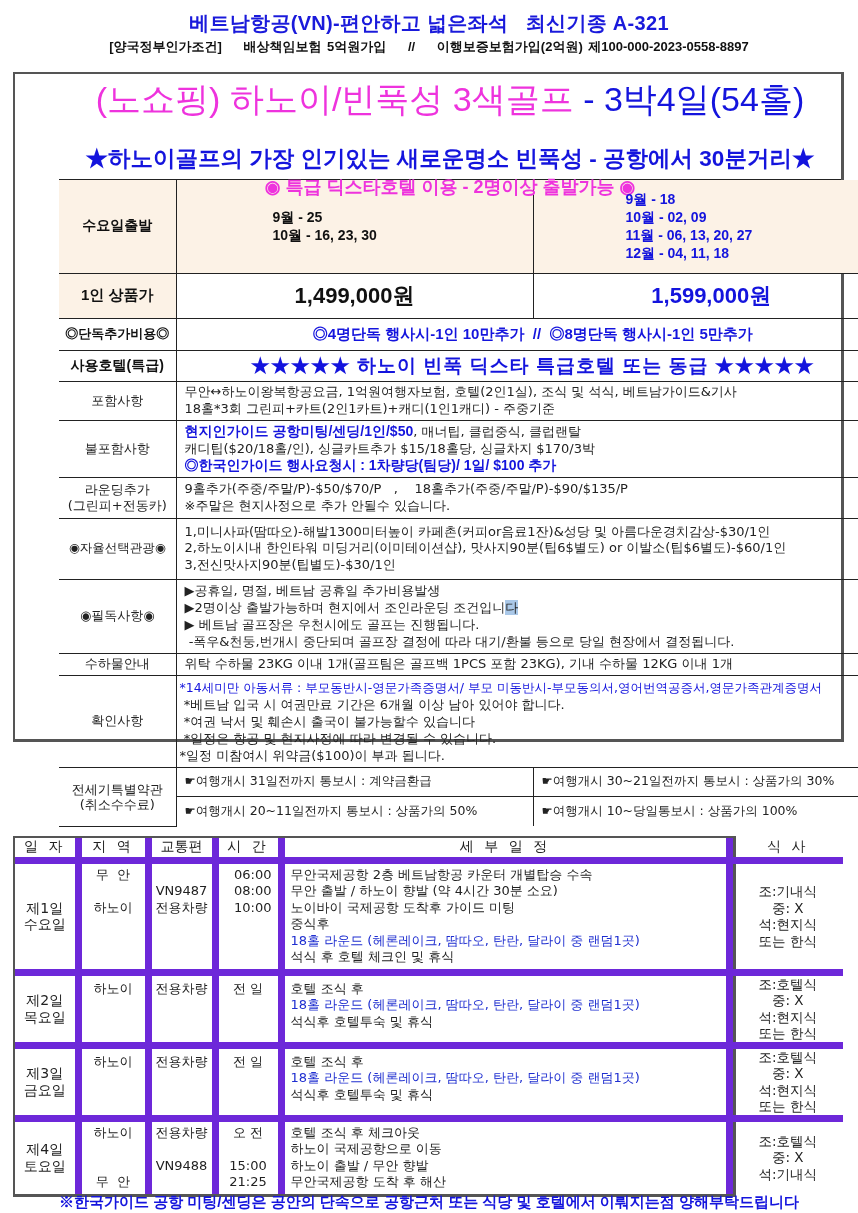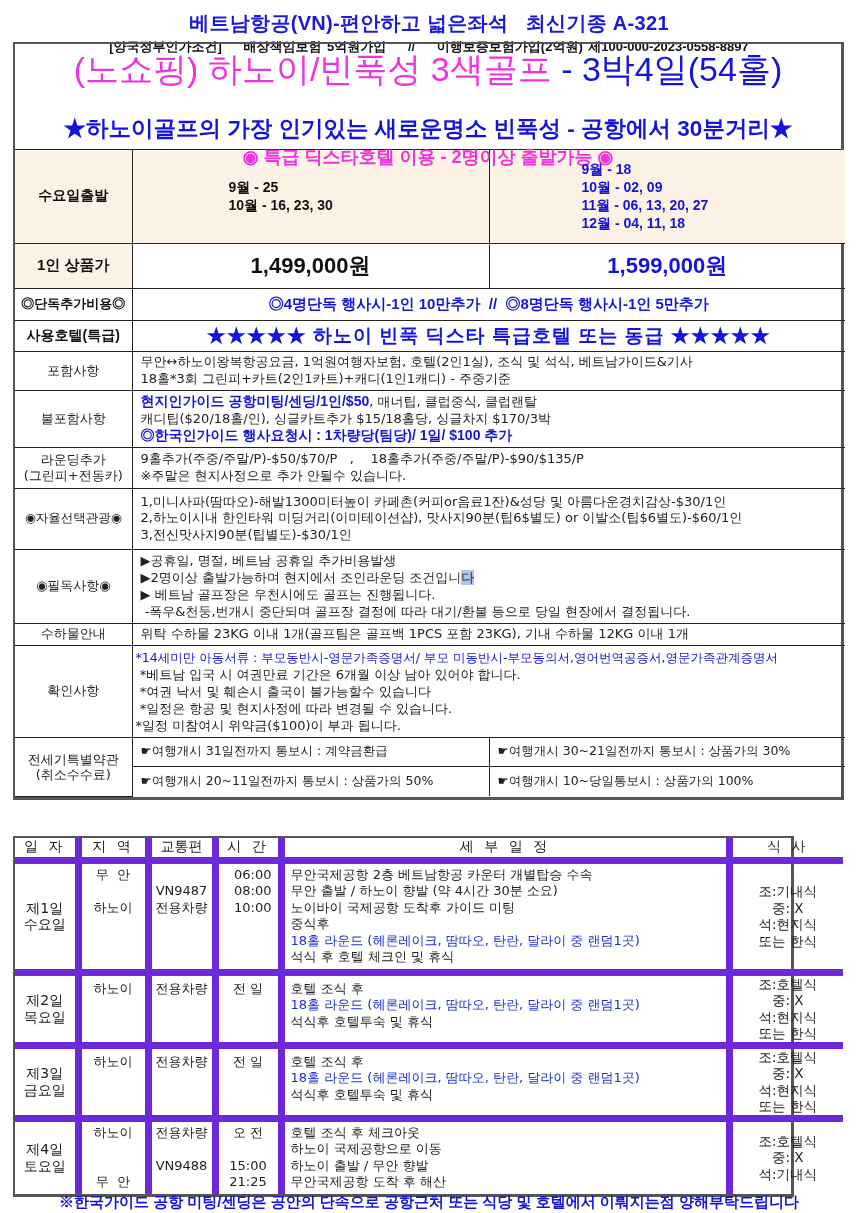--- a/index.html
+++ b/index.html
@@ -14,22 +14,22 @@
     color: #1a1adb; letter-spacing: 0.3px;
   }
   .hdr2 {
     position: absolute; left: 0; top: 38px; width: 858px; text-align: center;
     font-family: "Liberation Sans", sans-serif; font-weight: bold; font-size: 13px;
     color: #111; word-spacing: 2px;
   }
   .hdr2 span { margin: 0 8px; }
 
   .box {
-    position: absolute; left: 13px; top: 42px; width: 831px; height: 758px;
-    border: 2px solid #555; border-right-width: 3px; border-bottom-width: 3px;
+    position: absolute; left: 13px; top: 72px; width: 831px; height: 670px;
+    border: 2px solid #555; border-right-width: 3px; border-bottom-width: 3px; padding-left: 44px;
   }
   .title-block { height: 106px; text-align: center; border-bottom: 1px solid #222; }
   .t1 {
     padding-top: 4px; font-family: "Liberation Sans", sans-serif;
     font-size: 34px; line-height: 42px; white-space: nowrap;
   }
   .t1 .pink { color: #ee33dd; }
   .t1 .blue { color: #1414dd; }
   .t2 {
     font-family: "Liberation Sans", sans-serif; font-weight: bold; font-size: 22.5px;
@@ -55,21 +55,21 @@
   .price.blue { color: #1414dd; }
   .extra { text-align: center; font-family: "Liberation Sans", sans-serif; font-weight: bold; font-size: 15px; color: #1414dd; }
   .hotel { text-align: center; font-family: "Liberation Sans", sans-serif; font-weight: bold; font-size: 19px; color: #1414dd; letter-spacing: 1px; }
   .txt { font-size: 13px; line-height: 16.5px; padding: 2px 8px; color: #222; white-space: nowrap; overflow: hidden; }
   .txt .bb { color: #1414dd; font-weight: bold; font-family: "Liberation Sans", sans-serif; font-size: 14px; }
   .txt .bl { color: #1414dd; }
   .hl { background: #aac8e8; }
   .cancel { font-size: 12.5px; padding-left: 8px; color: #222; white-space: nowrap; }
 
   .itin {
-    position: absolute; left: 13px; top: 836px; width: 781px;
+    position: absolute; left: 13px; top: 836px; width: 723px;
     border: 2px solid #555; border-right-width: 3px; border-bottom-width: 3px;
   }
   table.it { border-collapse: collapse; width: 100%; table-layout: fixed; font-size: 13px; color: #222; }
   table.it td, table.it th { border: 7px solid #6d28d9; }
   table.it tr:first-child th { border-top: none; }
   table.it th:first-child, table.it td:first-child { border-left: none; }
   table.it th:last-child, table.it td:last-child { border-right: none; }
   table.it tr:last-child td { border-bottom: none; }
   table.it th { font-weight: normal; font-size: 14px; height: 22px; letter-spacing: 3px; }
   table.it td { vertical-align: top; line-height: 16.5px; }

